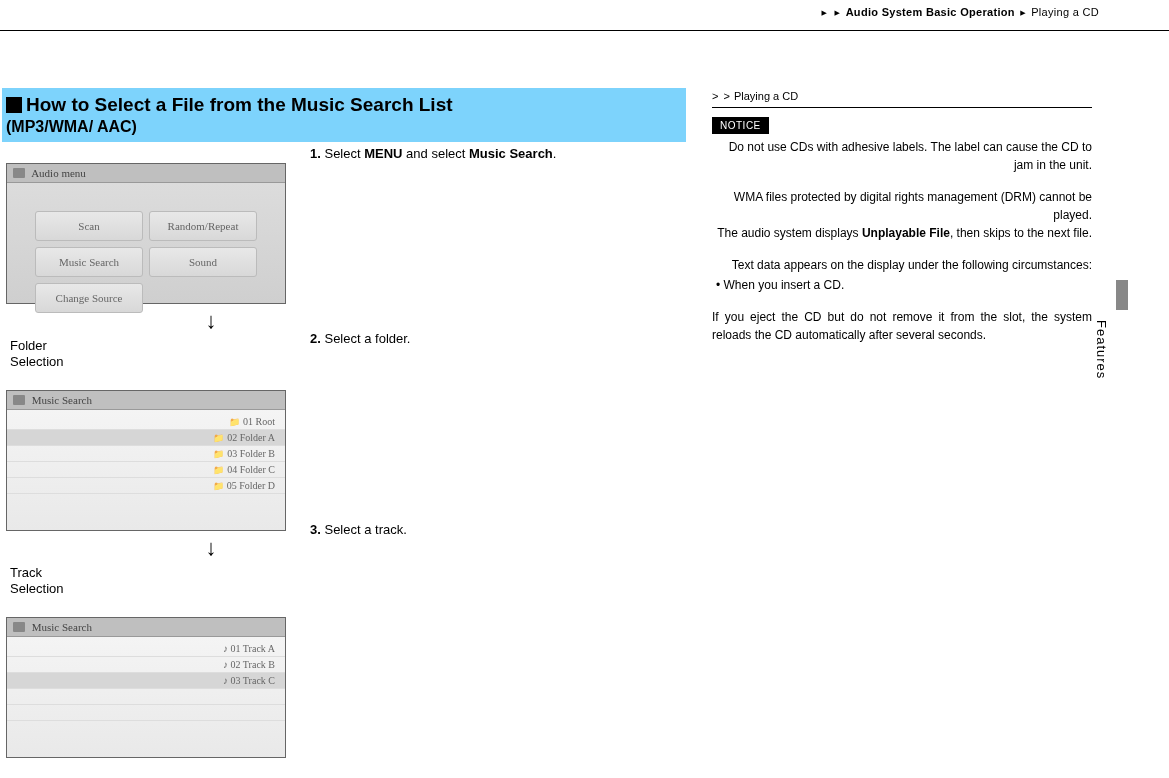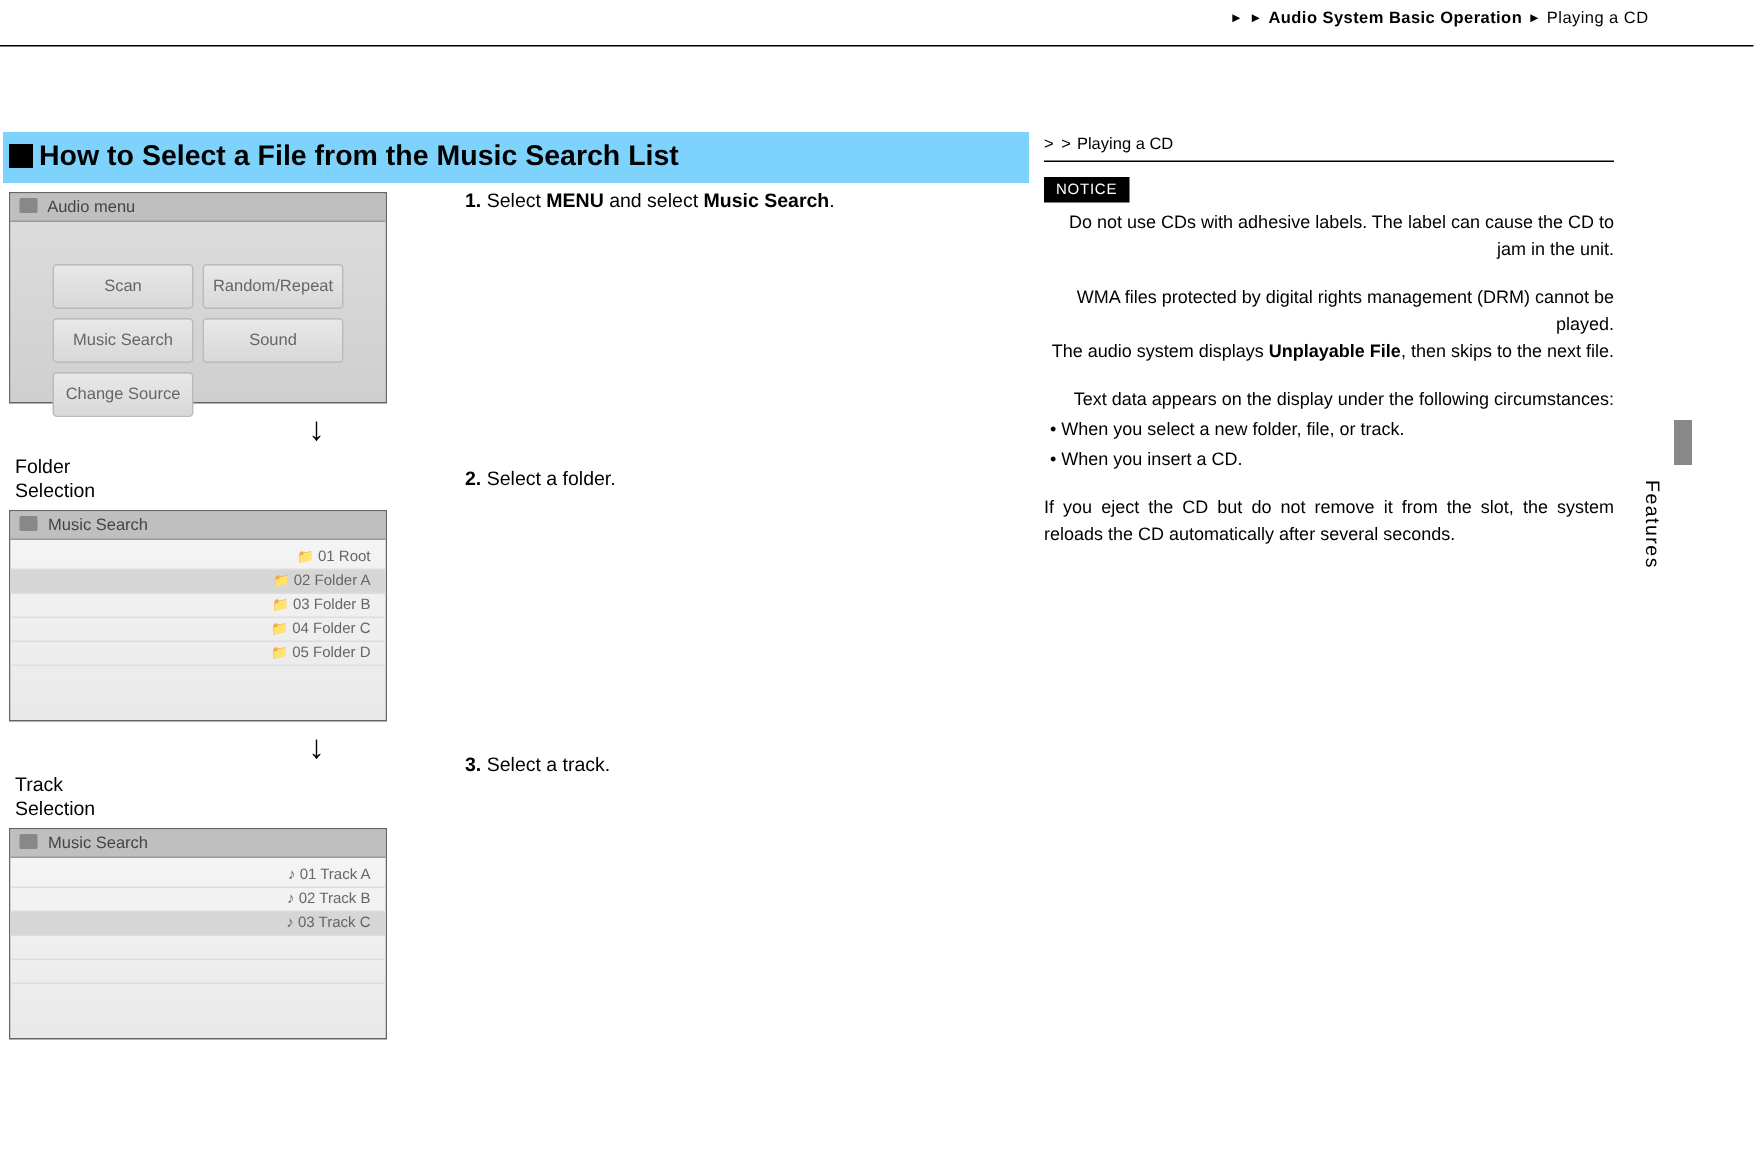--- a/index.html
+++ b/index.html
@@ -65,25 +65,26 @@
   .screens-col {
     width: 290px;
   }
   .steps-col {
     flex: 1;
     padding-top: 4px;
   }
   
   .screen {
     border: 1px solid #666;
-    margin-top: 6px;
+    margin-top: 21px;
     background: linear-gradient(#f7f7f7,#e8e8e8);
-    width: 252px;
+    width: 280px;
     font-size: 11px;
     color: #555;
+    font-family: Liberation Serif, serif;
   }
   .screen-title {
     background: #bfbfbf;
     padding: 3px 6px;
     font-size: 11px;
     color: #444;
     border-bottom: 1px solid #999;
   }
   .note-icon {
     display: inline-block;
@@ -140,21 +141,21 @@
   }
   .step {
     margin-bottom: 170px;
     font-size: 13px;
   }
   .step b.idx { font-weight: bold; }
   
   .right-col {
     position: absolute;
     top: 88px;
-    left: 696px;
+    left: 712px;
     width: 380px;
     font-size: 12px;
     line-height: 1.5;
   }
   .rc-head {
     font-size: 11px;
     border-bottom: 1px solid #000;
     padding-bottom: 2px;
     margin-bottom: 8px;
   }
@@ -196,20 +197,21 @@
   <span class="tri">▶</span>
   <span class="bold">Audio System Basic Operation</span>
   <span class="tri">▶</span>
   <span>Playing a CD</span>
 </div>
 <div class="hr-top"></div>
 
 <div class="left-col">
   <div class="heading-bar">
     <span class="sq"></span><span class="title">How to Select a File from the Music Search List</span>
+    <span class="sub">(MP3/WMA/ AAC)</span>
   </div>
 
   <div class="content-row">
 
     <div class="screens-col">
 
       <div class="screen">
         <div class="screen-title">
           <span class="note-icon"></span>
           <span>Audio menu</span>
@@ -292,21 +294,20 @@
 
   <p style="margin-bottom:0;">
     <span>WMA files protected by digital rights management (DRM) cannot be played.</span>
   </p>
   <p>
     <span>The audio system displays </span><b>Unplayable File</b><span>, then skips to the next file.</span>
   </p>
 
   <p style="margin-bottom:2px;">Text data appears on the display under the following circumstances:</p>
   <ul>
-    <li>When you select a new folder, file, or track.</li>
     <li>When you insert a CD.</li>
   </ul>
 
   <p style="text-align:justify;">If you eject the CD but do not remove it from the slot, the system reloads the CD automatically after several seconds.</p>
 </div>
 
 <div class="features-tab">
   <div class="bar"></div>
   <span>Features</span>
 </div>

